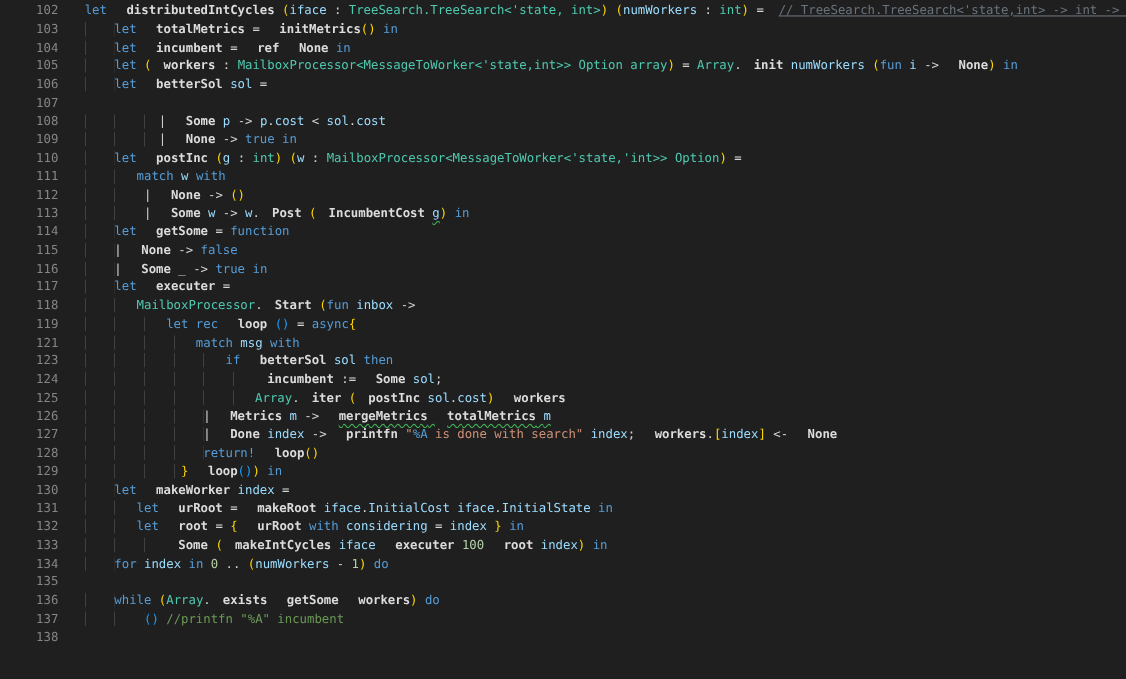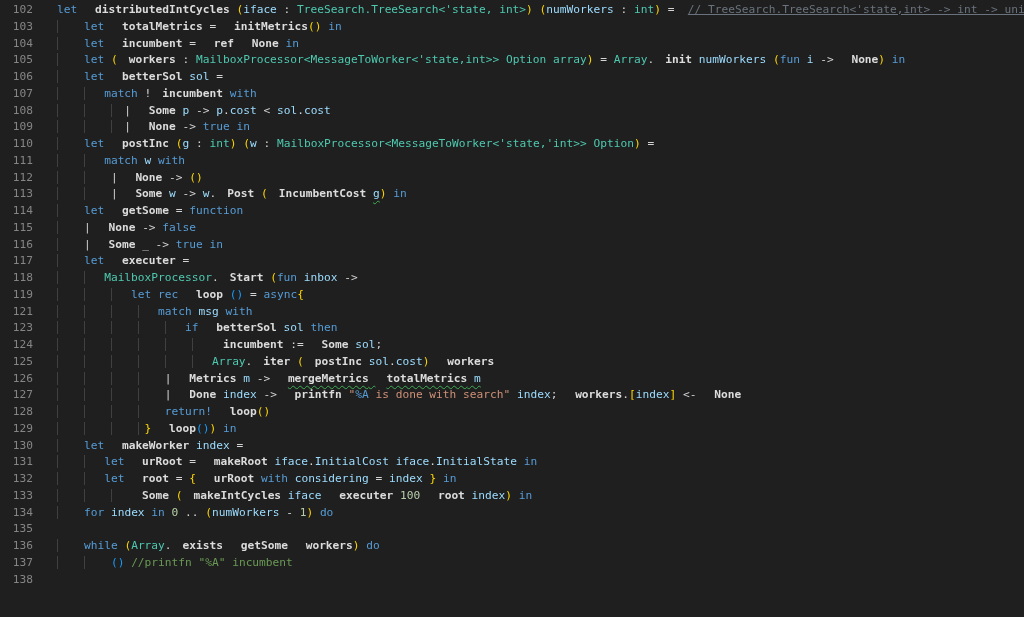--- a/index.html
+++ b/index.html
@@ -8,21 +8,21 @@
     width:1024px;height:617px;
     overflow:hidden;
     box-sizing:border-box;
     padding-top:2px;
     background:var(--bg,#1f1f1f);
     font-family:"DejaVu Sans Mono","Liberation Mono",monospace;
     font-size:11.2px;
     line-height:16.75px;
     cursor:text;
   }
-  .line{display:flex;height:16.75px;white-space:pre;}
+  .line{display:flex;height:16.75px;white-space:pre;padding-left:20px;}
   .ln{
     flex:none;width:33px;text-align:right;
     color:var(--c-ln,#858585);
     user-select:none;cursor:default;
   }
   .code{flex:none;margin-left:24px;white-space:pre;color:var(--c-p,#d4d4d4);}
   .indent{
     background-image:repeating-linear-gradient(
       to right,
       var(--guide,#404040) 0, var(--guide,#404040) 1px,
@@ -51,21 +51,21 @@
 </style>
 </head>
 <body>
 
 <div class="editor" id="editor">
     <div class="line"><div class="ln">102</div><div class="code"><span class="tok k">let </span><span class="tok f">distributedIntCycles</span><span class="tok p"> </span><span class="tok b1">(</span><span class="tok v">iface</span><span class="tok p"> : </span><span class="tok t">TreeSearch.TreeSearch&lt;'state, int&gt;</span><span class="tok b1">)</span><span class="tok p"> </span><span class="tok b1">(</span><span class="tok v">numWorkers</span><span class="tok p"> : </span><span class="tok t">int</span><span class="tok b1">)</span><span class="tok p"> =  </span><span class="tok cg">// TreeSearch.TreeSearch&lt;'state,int&gt; -&gt; int -&gt; unit</span></div></div>
     <div class="line"><div class="ln">103</div><div class="code"><span class="indent">    </span><span class="tok k">let </span><span class="tok f">totalMetrics</span><span class="tok p"> = </span><span class="tok f">initMetrics</span><span class="tok b1">()</span><span class="tok p"> </span><span class="tok k">in</span></div></div>
     <div class="line"><div class="ln">104</div><div class="code"><span class="indent">    </span><span class="tok k">let </span><span class="tok f">incumbent</span><span class="tok p"> = </span><span class="tok f">ref</span><span class="tok p"> </span><span class="tok f">None</span><span class="tok p"> </span><span class="tok k">in</span></div></div>
     <div class="line"><div class="ln">105</div><div class="code"><span class="indent">    </span><span class="tok k">let </span><span class="tok b1">(</span><span class="tok f">workers</span><span class="tok p"> : </span><span class="tok t">MailboxProcessor&lt;MessageToWorker&lt;'state,int&gt;&gt;</span><span class="tok p"> </span><span class="tok t">Option</span><span class="tok p"> </span><span class="tok t">array</span><span class="tok b1">)</span><span class="tok p"> = </span><span class="tok t">Array</span><span class="tok p">.</span><span class="tok f">init</span><span class="tok p"> </span><span class="tok v">numWorkers</span><span class="tok p"> </span><span class="tok b1">(</span><span class="tok k">fun</span><span class="tok p"> </span><span class="tok v">i</span><span class="tok p"> -&gt; </span><span class="tok f">None</span><span class="tok b1">)</span><span class="tok p"> </span><span class="tok k">in</span></div></div>
     <div class="line"><div class="ln">106</div><div class="code"><span class="indent">    </span><span class="tok k">let </span><span class="tok f">betterSol</span><span class="tok p"> </span><span class="tok v">sol</span><span class="tok p"> =</span></div></div>
-    <div class="line"><div class="ln">107</div><div class="code"><span class="indent">       </span><span class="tok k">match</span><span class="tok p"> !</span><span class="tok f">incumbent</span><span class="tok p"> </span><span class="tok k">with</span></div></div>
+    <div class="line"><div class="ln">107</div></div>
     <div class="line"><div class="ln">108</div><div class="code"><span class="indent">          </span><span class="tok p">| </span><span class="tok f">Some</span><span class="tok p"> </span><span class="tok v">p</span><span class="tok p"> -&gt; </span><span class="tok v">p</span><span class="tok p">.</span><span class="tok v">cost</span><span class="tok p"> &lt; </span><span class="tok v">sol</span><span class="tok p">.</span><span class="tok v">cost</span></div></div>
     <div class="line"><div class="ln">109</div><div class="code"><span class="indent">          </span><span class="tok p">| </span><span class="tok f">None</span><span class="tok p"> -&gt; </span><span class="tok k">true</span><span class="tok p"> </span><span class="tok k">in</span></div></div>
     <div class="line"><div class="ln">110</div><div class="code"><span class="indent">    </span><span class="tok k">let </span><span class="tok f">postInc</span><span class="tok p"> </span><span class="tok b1">(</span><span class="tok v">g</span><span class="tok p"> : </span><span class="tok t">int</span><span class="tok b1">)</span><span class="tok p"> </span><span class="tok b1">(</span><span class="tok v">w</span><span class="tok p"> : </span><span class="tok t">MailboxProcessor&lt;MessageToWorker&lt;'state,'int&gt;&gt;</span><span class="tok p"> </span><span class="tok t">Option</span><span class="tok b1">)</span><span class="tok p"> =</span></div></div>
     <div class="line"><div class="ln">111</div><div class="code"><span class="indent">       </span><span class="tok k">match</span><span class="tok p"> </span><span class="tok v">w</span><span class="tok p"> </span><span class="tok k">with</span></div></div>
     <div class="line"><div class="ln">112</div><div class="code"><span class="indent">        </span><span class="tok p">| </span><span class="tok f">None</span><span class="tok p"> -&gt; </span><span class="tok b1">()</span></div></div>
     <div class="line"><div class="ln">113</div><div class="code"><span class="indent">        </span><span class="tok p">| </span><span class="tok f">Some</span><span class="tok p"> </span><span class="tok v">w</span><span class="tok p"> -&gt; </span><span class="tok v">w</span><span class="tok p">.</span><span class="tok f">Post</span><span class="tok p"> </span><span class="tok b1">(</span><span class="tok f">IncumbentCost</span><span class="tok p"> </span><span class="tok v sq">g</span><span class="tok b1">)</span><span class="tok p"> </span><span class="tok k">in</span></div></div>
     <div class="line"><div class="ln">114</div><div class="code"><span class="indent">    </span><span class="tok k">let </span><span class="tok f">getSome</span><span class="tok p"> = </span><span class="tok k">function</span></div></div>
     <div class="line"><div class="ln">115</div><div class="code"><span class="indent">    </span><span class="tok p">| </span><span class="tok f">None</span><span class="tok p"> -&gt; </span><span class="tok k">false</span></div></div>
     <div class="line"><div class="ln">116</div><div class="code"><span class="indent">    </span><span class="tok p">| </span><span class="tok f">Some</span><span class="tok p"> _ -&gt; </span><span class="tok k">true</span><span class="tok p"> </span><span class="tok k">in</span></div></div>
     <div class="line"><div class="ln">117</div><div class="code"><span class="indent">    </span><span class="tok k">let </span><span class="tok f">executer</span><span class="tok p"> =</span></div></div>

